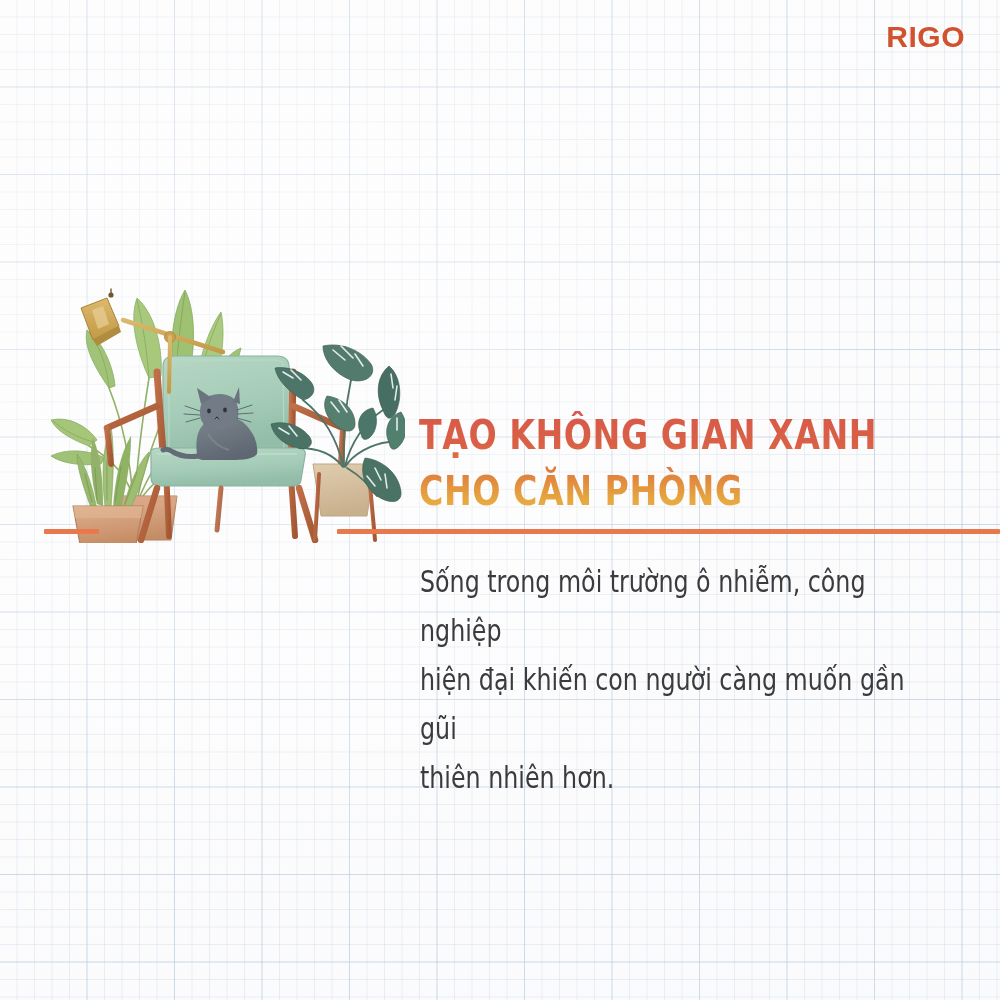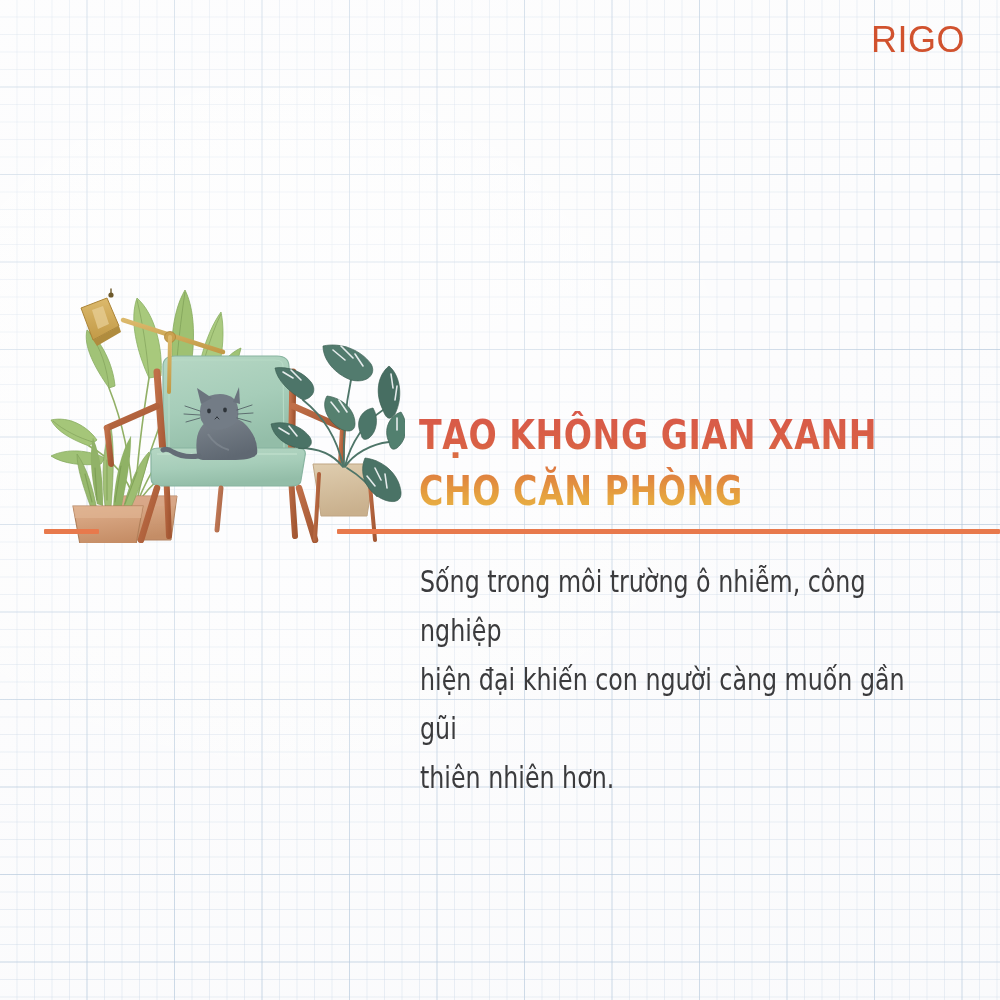--- a/index.html
+++ b/index.html
@@ -38,22 +38,22 @@
       radial-gradient(ellipse at 28% 38%, rgba(255,255,255,0.55) 0%, rgba(255,255,255,0) 62%),
       linear-gradient(160deg, rgba(255,255,255,0.30) 0%, rgba(250,250,252,0.10) 55%, rgba(244,246,249,0.25) 100%);
     pointer-events: none;
   }
 
   
   #logo {
     position: absolute;
     right: 35px;
     top: 22px;
-    font-size: 36px;
-    font-weight: normal;
+    font-size: 30px;
+    font-weight: bold;
     letter-spacing: 0.5px;
     line-height: 1;
   }
 
   
   #illustration {
     position: absolute;
     left: 45px;
     top: 268px;
     width: 360px;

